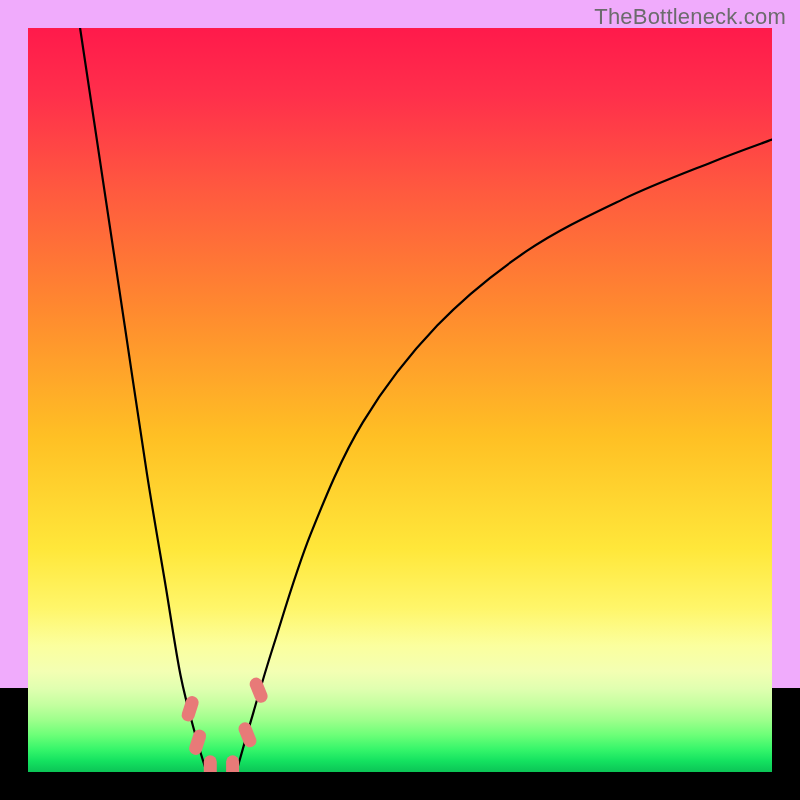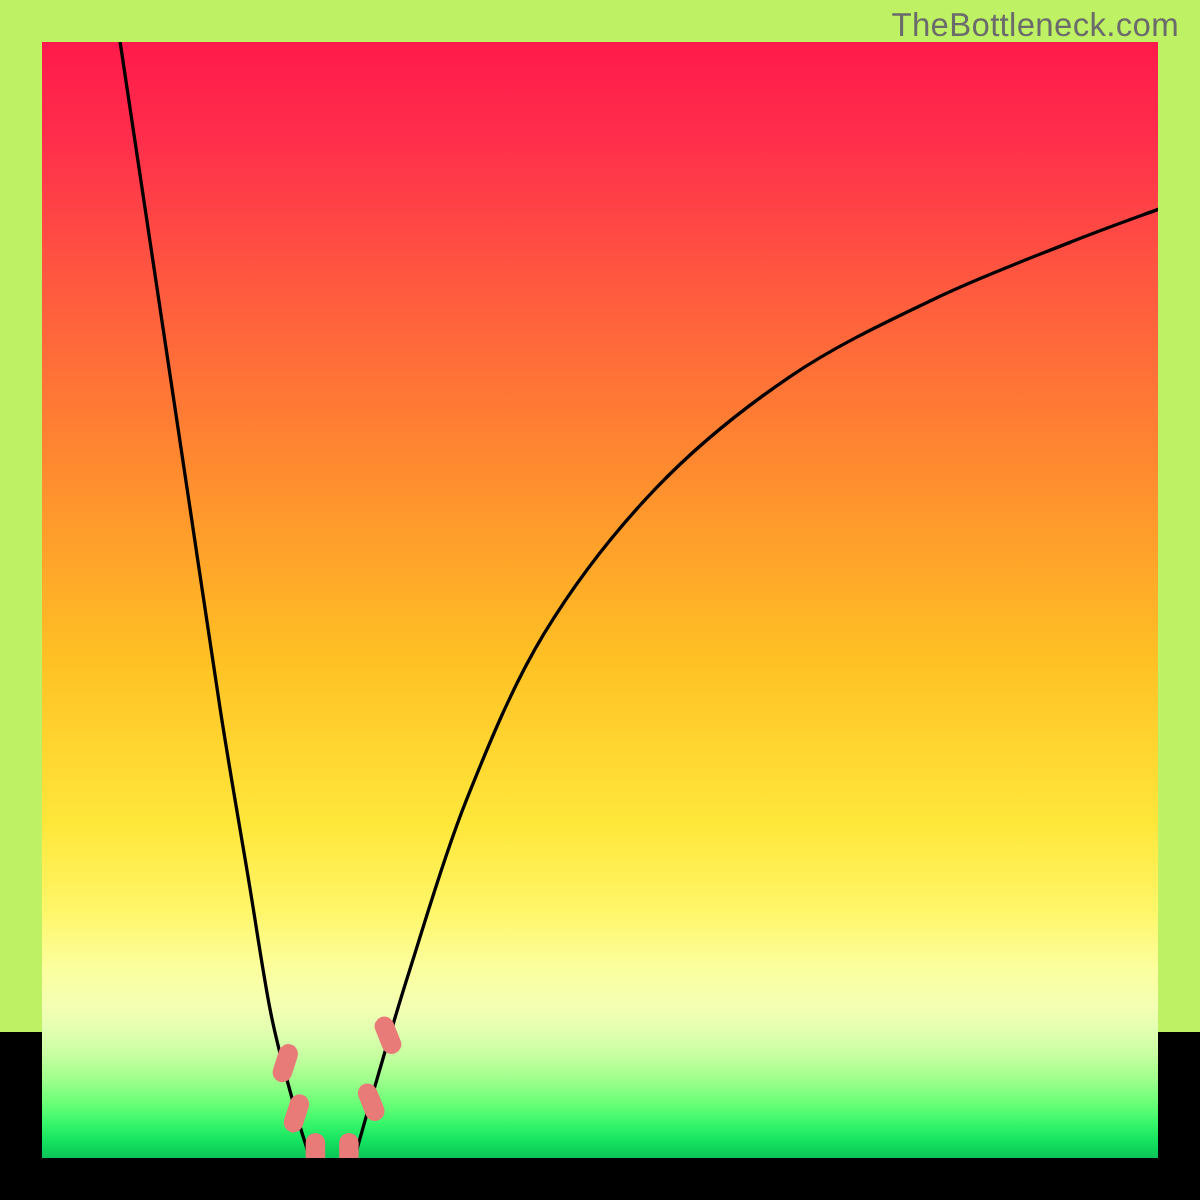--- a/index.html
+++ b/index.html
@@ -10,21 +10,21 @@
     background: #000;
     overflow: hidden;
     font-family: Arial, Helvetica, sans-serif;
   }
   .frame {
     position: absolute;
     left: 0;
     top: 0;
     width: 800px;
     height: 688px;
-    background: #bef264;
+    background: #f0abfc;
   }
   .plot-area {
     position: absolute;
     left: 28px;
     top: 28px;
     width: 744px;
     height: 744px;
   }
   .watermark {
     position: absolute;

